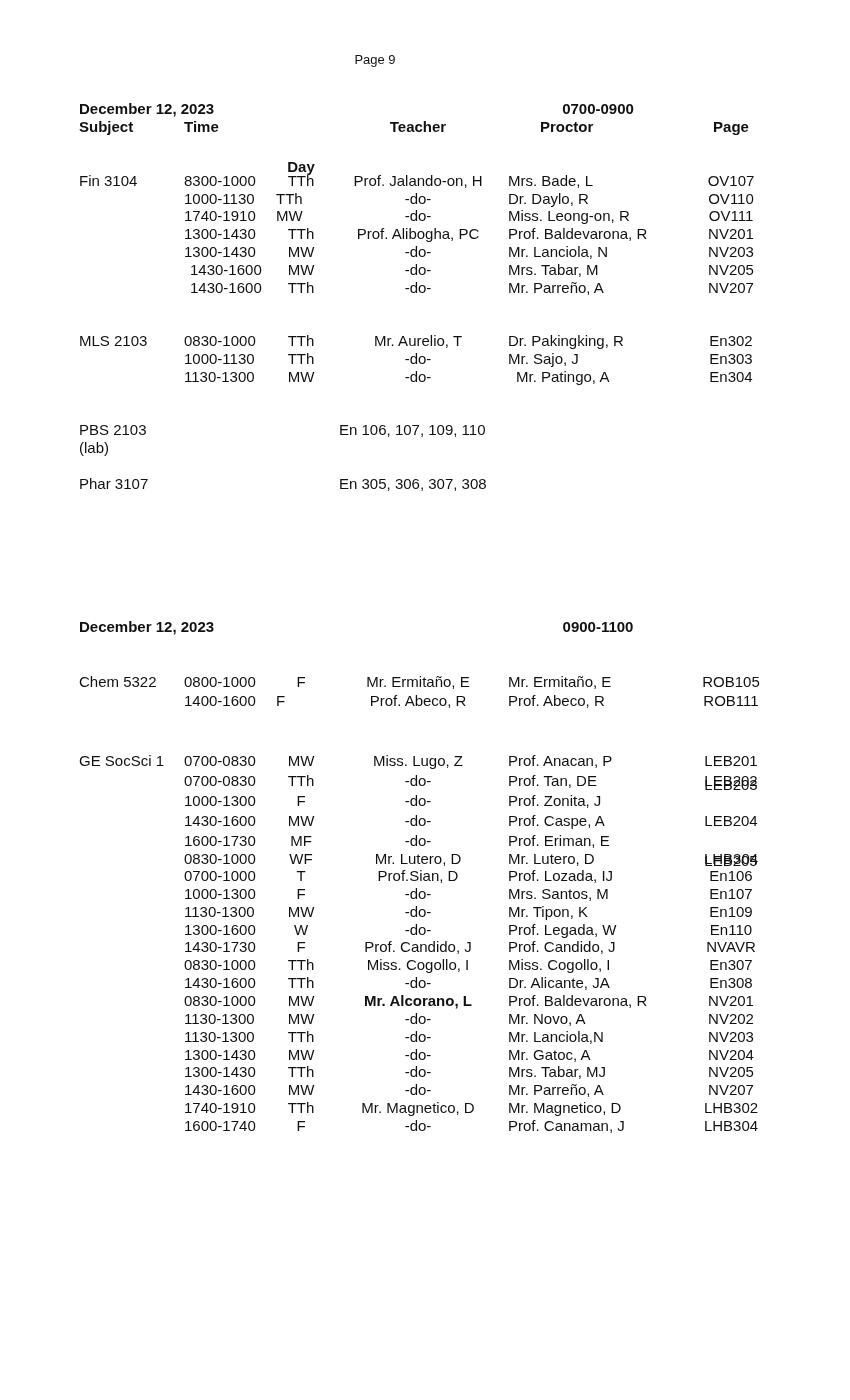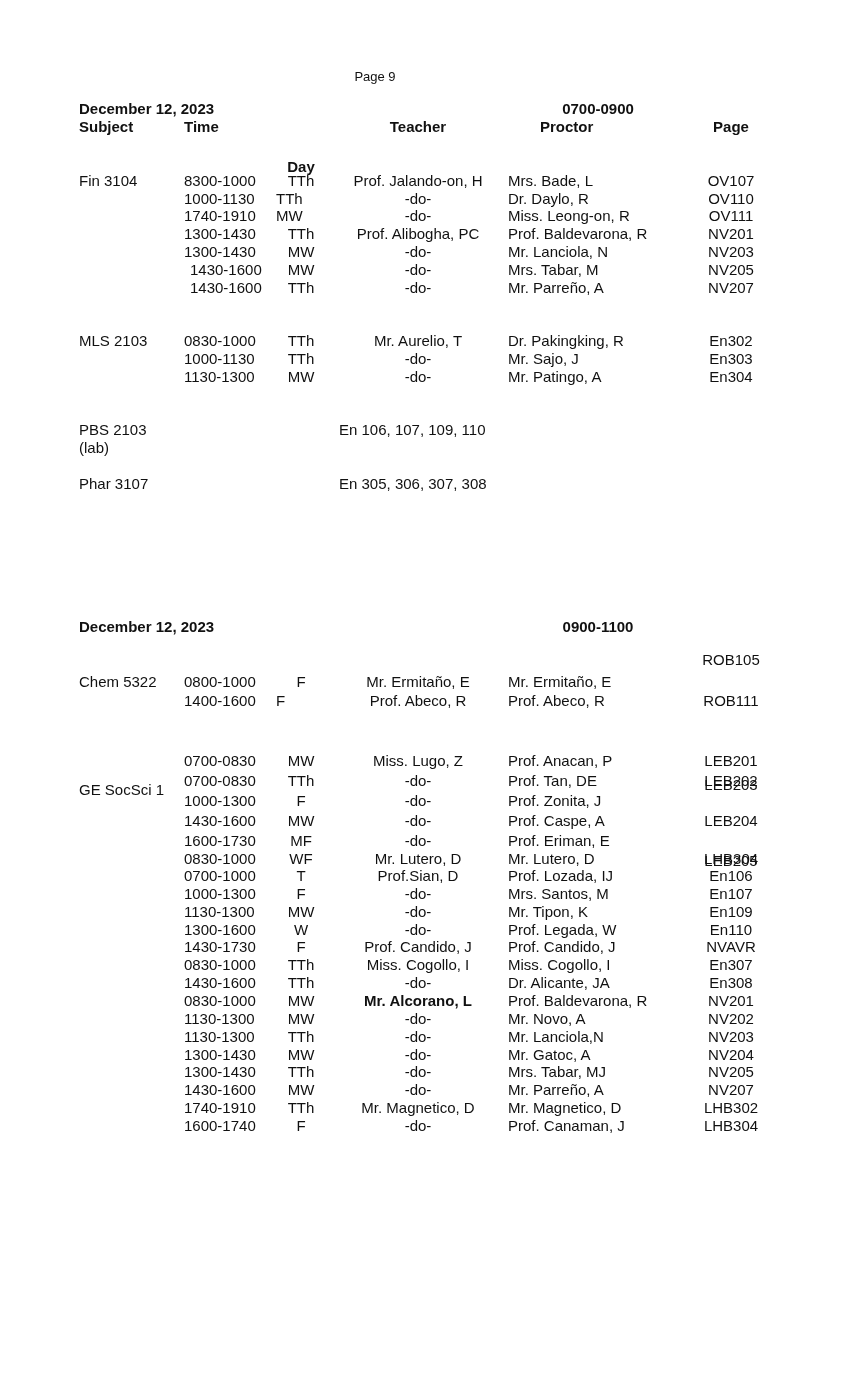--- a/index.html
+++ b/index.html
@@ -11,21 +11,21 @@
       width: 850px;
       height: 1400px;
       position: relative;
       overflow: hidden;
       font-family: "Liberation Sans", sans-serif;
       color: #111111;
       font-size: 15px;
     }
     .abs { position: absolute; white-space: nowrap; line-height: 18px; }
     .bold { font-weight: bold; }
-    .page-num { left: 0; width: 750px; top: 51px; text-align: center; font-size: 13px; margin-top: 17px; }
+    .page-num { left: 0; width: 750px; top: 51px; text-align: center; font-size: 13px; }
     .c-subj { left: 79px; }
     .c-time { left: 184px; }
     .c-day-center { width: 60px; text-align: center; }
     .c-teacher { left: 330px; width: 176px; text-align: center; }
     .c-proctor { left: 508px; }
     .c-room { left: 690px; width: 82px; text-align: center; }
     .hdr-time-slot { left: 540px; width: 116px; text-align: center; }
     .hdr-proctor { left: 540px; width: 116px; text-align: left; }
     .hdr-subject { left: 79px; }
     .hdr-time { left: 184px; }
@@ -113,51 +113,51 @@
     <div class="abs c-time" style="top:350px;">1000-1130</div>
     <div class="abs c-day-center" style="top:350px;left:271px;">TTh</div>
     <div class="abs c-teacher" style="top:350px;">-do-</div>
     <div class="abs c-proctor" style="top:350px;">Mr. Sajo, J</div>
     <div class="abs c-room" style="top:350px;">En303</div>
   </div>
   <div>
     <div class="abs c-time" style="top:368px;">1130-1300</div>
     <div class="abs c-day-center" style="top:368px;left:271px;">MW</div>
     <div class="abs c-teacher" style="top:368px;">-do-</div>
-    <div class="abs c-proctor" style="top:368px;">Mr. Patingo, A</div>
+    <div class="abs c-proctor" style="top:368px;margin-left:8px;">Mr. Patingo, A</div>
     <div class="abs c-room" style="top:368px;">En304</div>
   </div>
 
   <div class="abs c-subj" style="top:421px;">PBS 2103</div>
   <div class="abs c-subj" style="top:439px;">(lab)</div>
   <div class="abs c-note" style="top:421px;">En 106, 107, 109, 110</div>
 
   <div class="abs c-subj" style="top:475px;">Phar 3107</div>
   <div class="abs c-note" style="top:475px;">En 305, 306, 307, 308</div>
 
   <div class="abs bold hdr-subject" style="top:618px;">December 12, 2023</div>
   <div class="abs bold hdr-time-slot" style="top:618px;">0900-1100</div>
 
   <div class="abs c-subj" style="top:673px;">Chem  5322</div>
   <div>
     <div class="abs c-time" style="top:673px;">0800-1000</div>
     <div class="abs c-day-center" style="top:673px;left:271px;">F</div>
     <div class="abs c-teacher" style="top:673px;">Mr. Ermitaño, E</div>
     <div class="abs c-proctor" style="top:673px;">Mr. Ermitaño, E</div>
-    <div class="abs c-room" style="top:651px;">ROB105</div>
+    <div class="abs c-room" style="top:673px;">ROB105</div>
   </div>
   <div>
     <div class="abs c-time" style="top:692px;">1400-1600</div>
     <div class="abs" style="top:692px;left:276px;">F</div>
     <div class="abs c-teacher" style="top:692px;">Prof. Abeco, R</div>
     <div class="abs c-proctor" style="top:692px;">Prof. Abeco, R</div>
     <div class="abs c-room" style="top:692px;">ROB111</div>
   </div>
 
-  <div class="abs c-subj" style="top:752px;margin-top:29px;">GE SocSci 1</div>
+  <div class="abs c-subj" style="top:752px;">GE SocSci 1</div>
   <div id="ge-rows">
       <div>
         <div class="abs c-time" style="top: 752px;">0700-0830</div>
         <div class="abs c-day-center" style="top: 752px; left: 271px;">MW</div>
         <div class="abs c-teacher" style="top: 752px;">Miss. Lugo, Z</div>
         <div class="abs c-proctor" style="top: 752px;">Prof. Anacan, P</div>
         <div class="abs c-room" style="top: 752px;">LEB201</div>
       </div>
       <div>
         <div class="abs c-time" style="top: 772px;">0700-0830</div>

